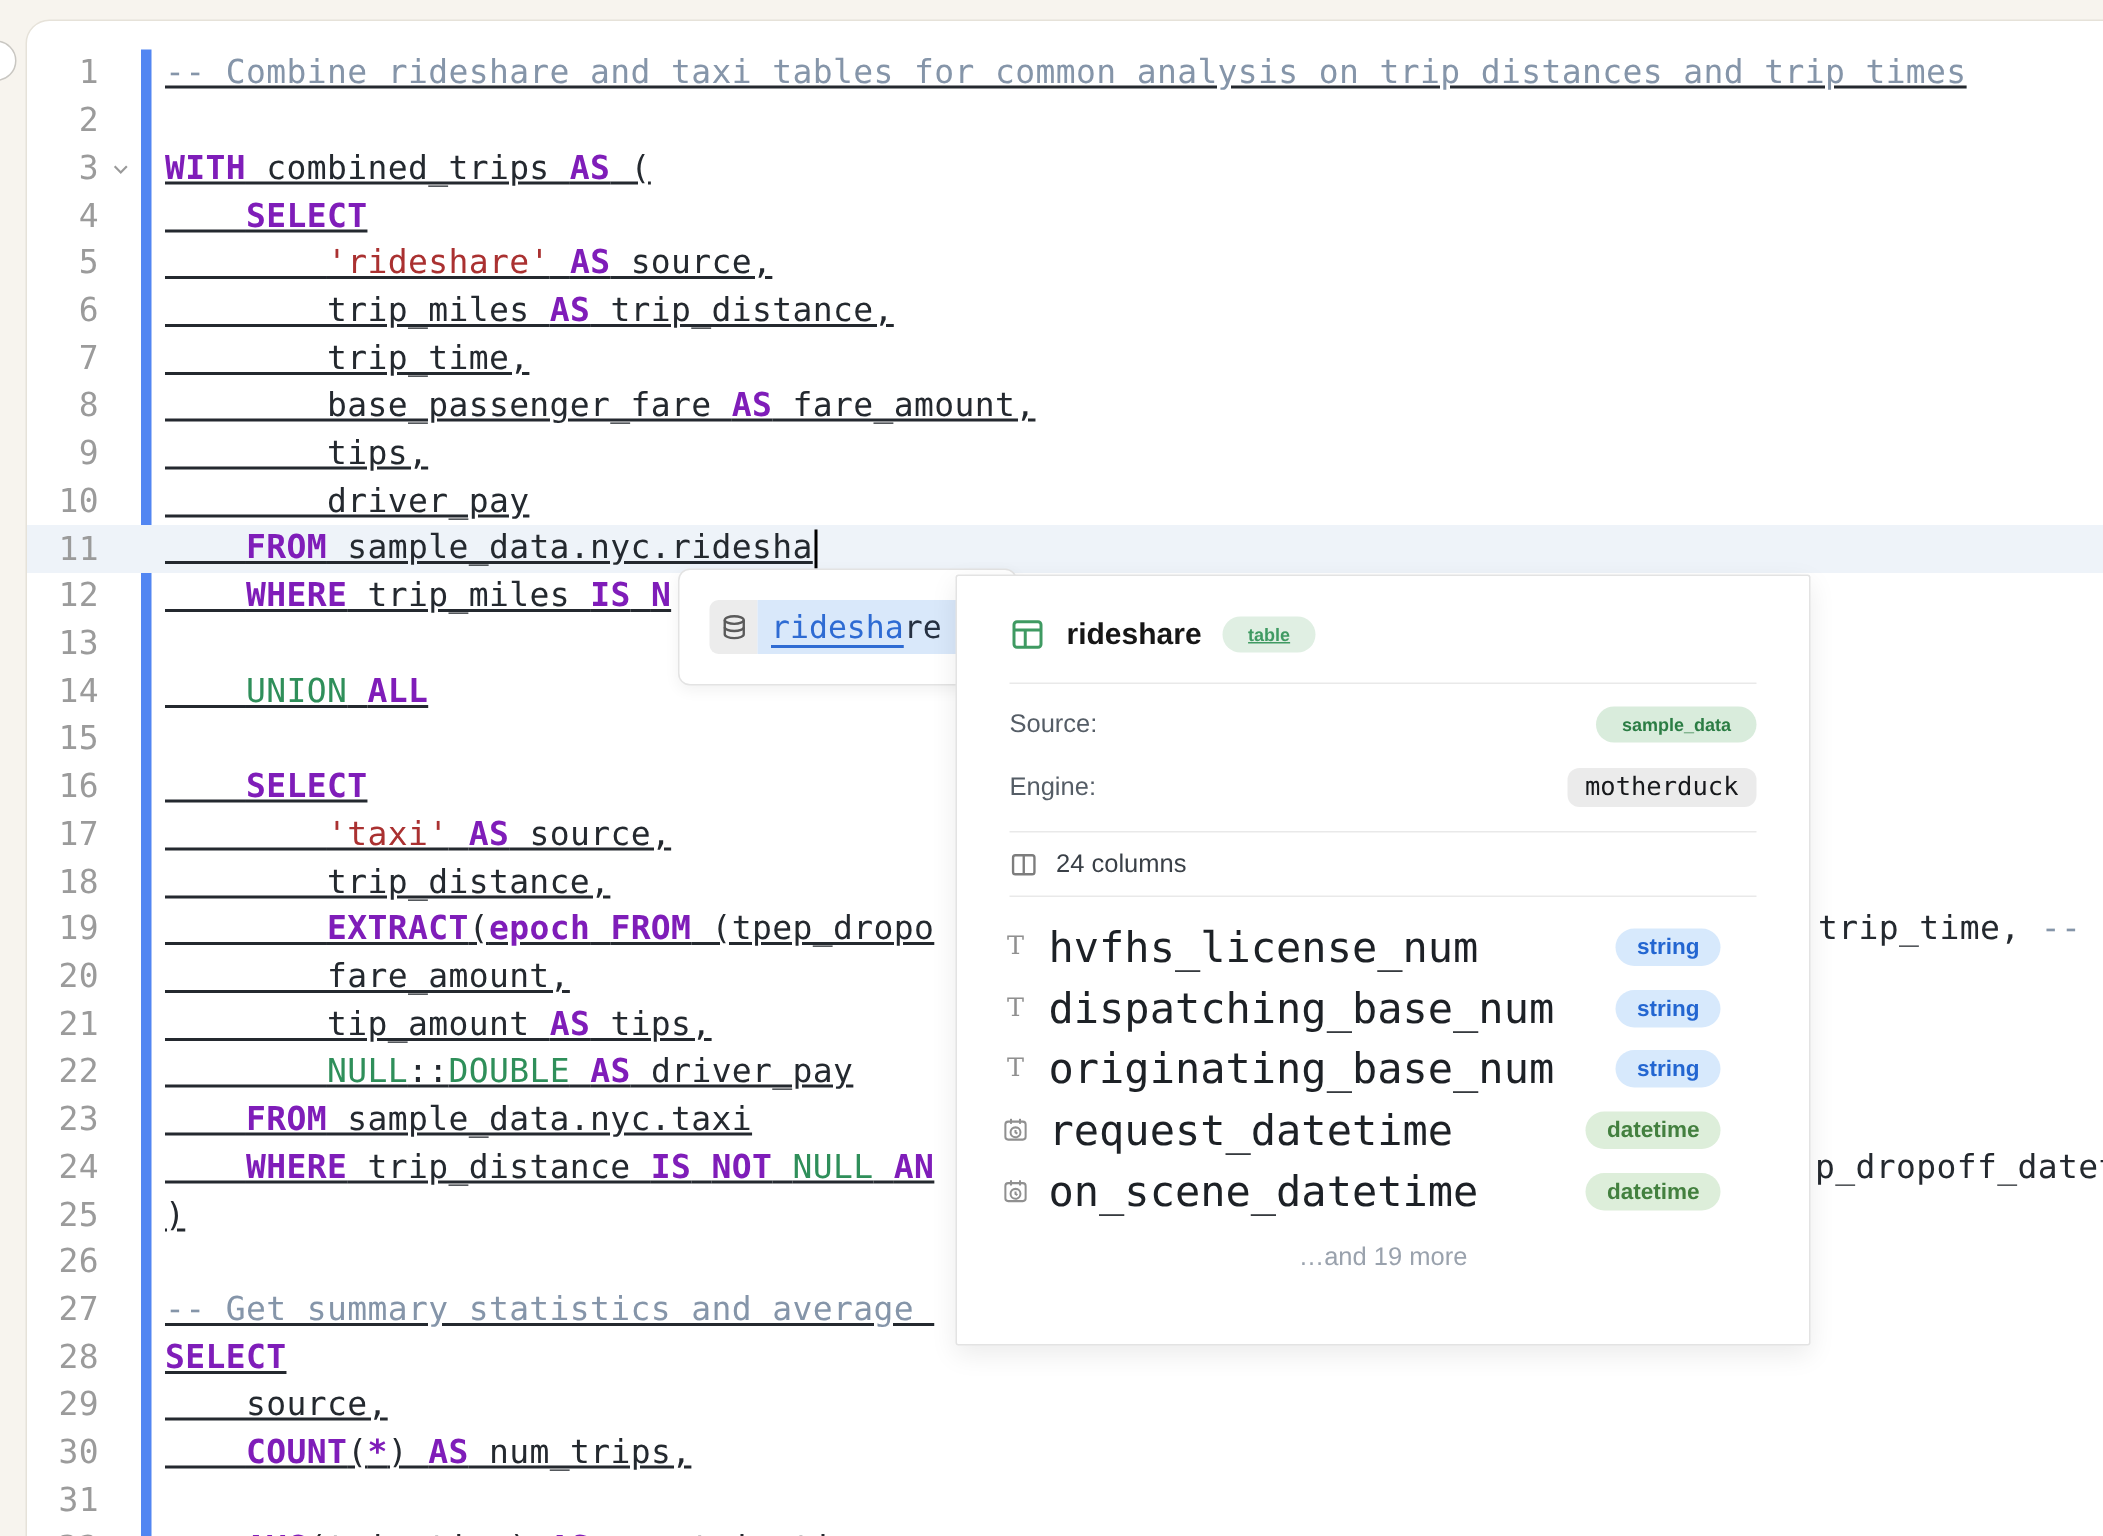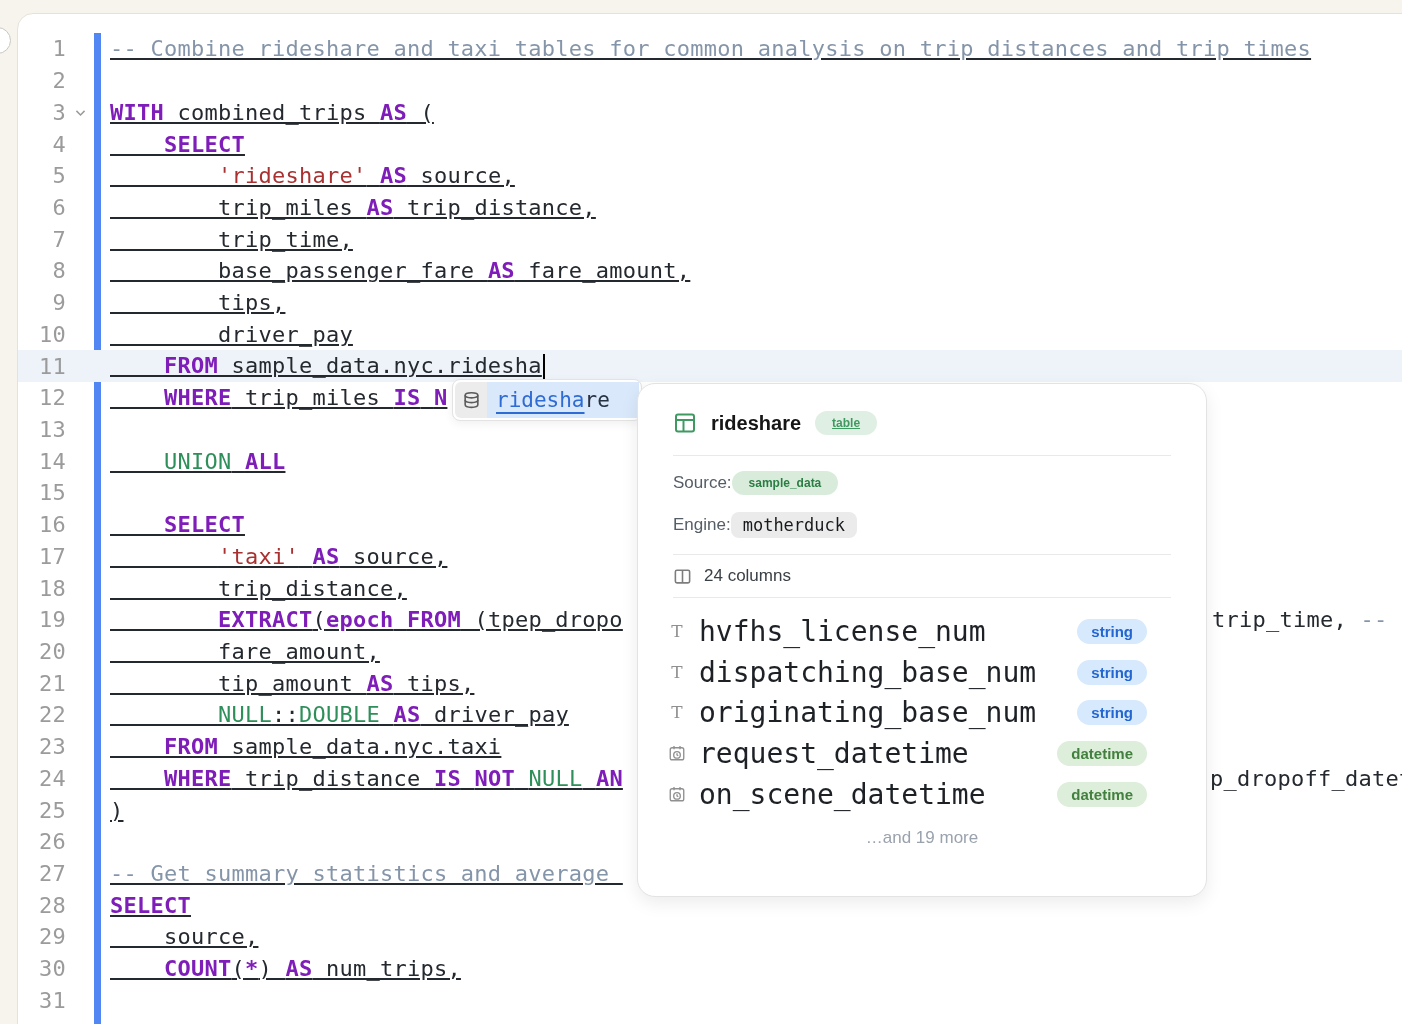--- a/index.html
+++ b/index.html
@@ -27,40 +27,40 @@
   .kw { color:#7f1db9; font-weight:bold; }
   .gr { color:#2f8f5a; }
   .st { color:#aa3131; }
   .cm { color:#8595a9; }
   .caret { display:inline-block; width:2px; height:26px; background:#000; vertical-align:middle; margin-left:1px; }
   .frag { position:absolute; display:flex; align-items:center; height:31.72px;
           font-family:"DejaVu Sans Mono", monospace; font-size:22px; letter-spacing:0.25px; white-space:pre; }
 
   
   .autocomplete { position:absolute; left:452px; top:379px; display:flex; z-index:5;
-                  background:#fff; border:1px solid #e3e3e3; border-radius:8px; padding:2px;
+                  background:#fff; border:1px solid #e3e3e3; border-radius:8px; padding:20px;
                   box-shadow:0 3px 10px rgba(0,0,0,0.06); }
   .ac-icon-cell { width:32px; height:36px; background:#ececec; border-radius:6px 0 0 6px;
                   display:flex; align-items:center; justify-content:center; }
   .ac-row { height:36px; width:152px; background:#d9e8fa; display:flex; align-items:center;
             padding-left:9px; font-family:"DejaVu Sans Mono", monospace; font-size:21px; }
   .ac-match { color:#2e6bd3; text-decoration:underline; text-decoration-thickness:2px; text-underline-offset:5px; }
   .ac-rest { color:#263142; }
 
   
   .info-card { position:absolute; left:637px; top:383px; width:570px; height:514px; z-index:10;
-               background:#fff; border:1px solid #e3e3e3; border-radius:18px;
+               background:#fff; border:1px solid #e3e3e3; border-radius:2px;
                box-shadow:0 6px 18px rgba(0,0,0,0.08); }
   .ic-header { display:flex; align-items:center; gap:14px; padding:27px 35px 20px; }
   .ic-title { font-size:20px; font-weight:bold; color:#161616; }
   .badge-table { background:#e0efe3; color:#3f9a62; font-weight:bold; font-size:12px;
                  padding:5px 17px; border-radius:999px;text-decoration:underline; }
   .ic-divider { border:none; border-top:1px solid #e9e9e9; margin:0 35px; }
   .ic-kv { padding:6px 35px 0; margin-bottom:8px; }
-  .kv-row { height:42px; display:flex; align-items:center; }
+  .kv-row { height:42px; display:flex; align-items:center; justify-content:space-between; }
   .kv-label { font-size:17px; color:#555d66; }
   .pill-green { background:#d9ecdc; color:#2b7d44; font-weight:bold; font-size:12px;
                 padding:5px 17px; border-radius:999px; }
   .pill-gray { background:#ebebeb; color:#17191c; font-family:"DejaVu Sans Mono", monospace;
                font-size:17px; padding:3px 12px; border-radius:8px; }
   .ic-colcount { display:flex; align-items:center; gap:12px; padding:11px 35px; font-size:17px; color:#3a4047; }
   .ic-collist { padding:13px 59px 0 30px; }
   .col-row { height:40.7px; display:flex; align-items:center; gap:13px; }
   .col-icon { width:18px; flex:0 0 auto; display:flex; justify-content:center; color:#909090; }
   .t-glyph { font-family:"DejaVu Serif", serif; font-size:17px; color:#909090; line-height:1; }

